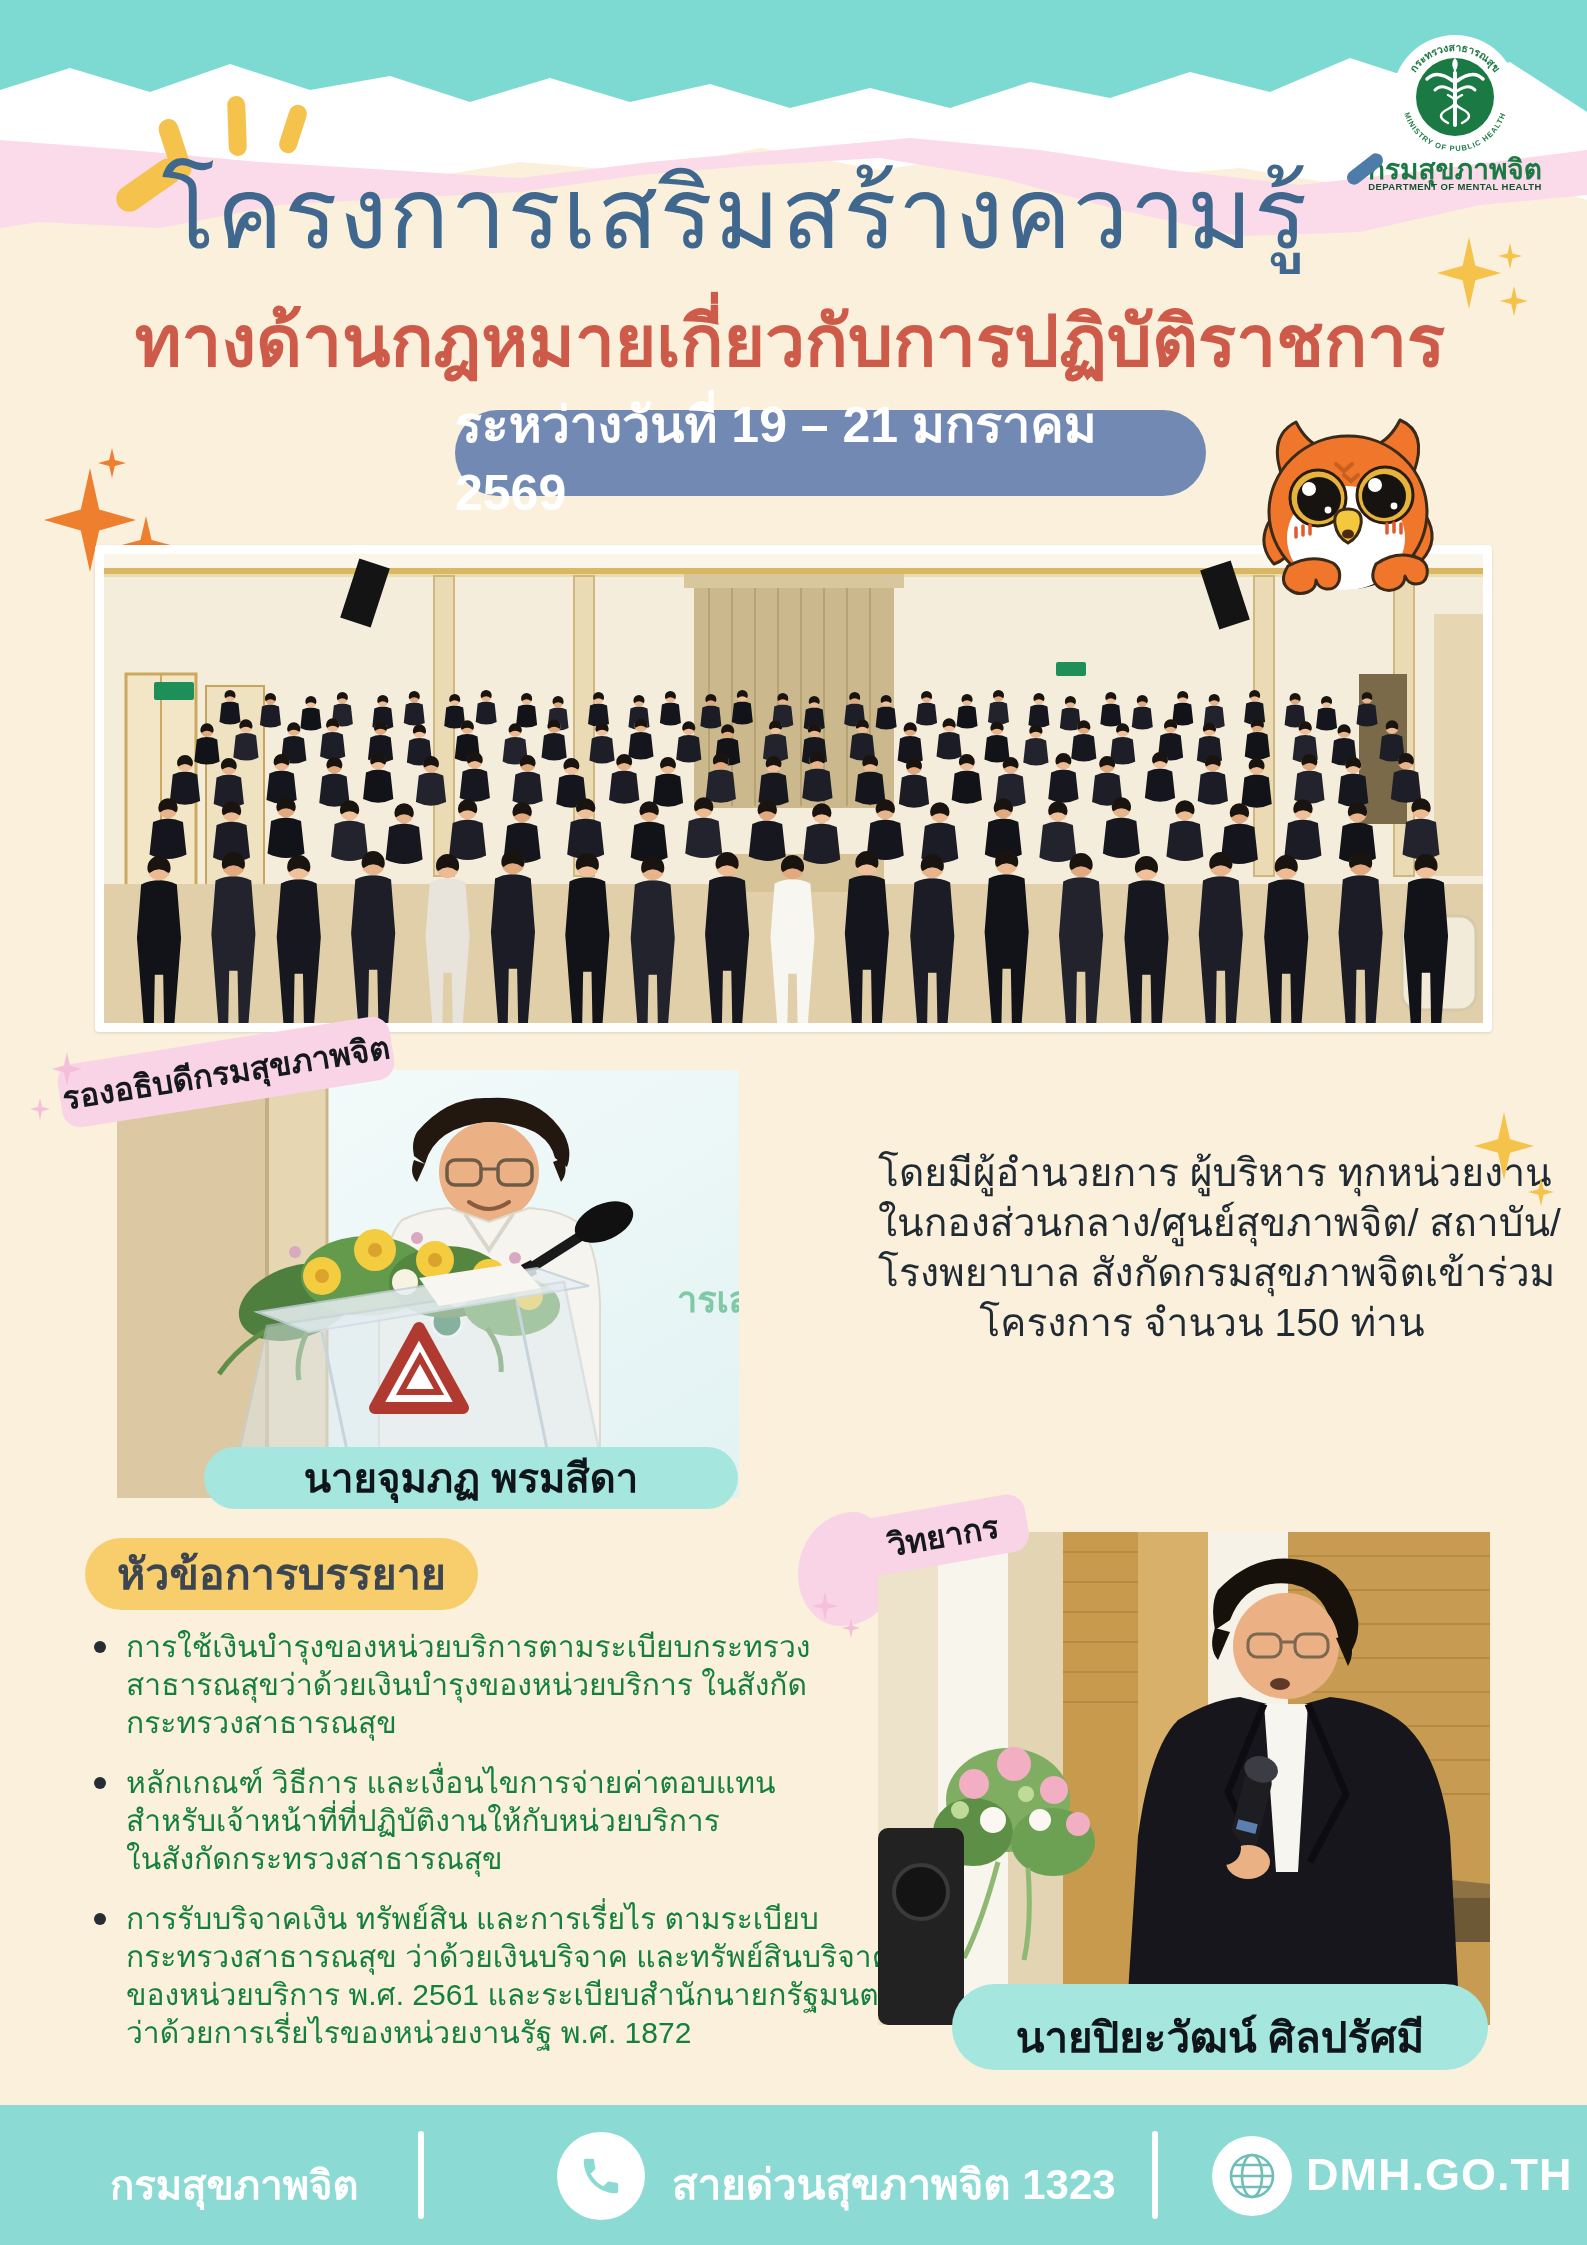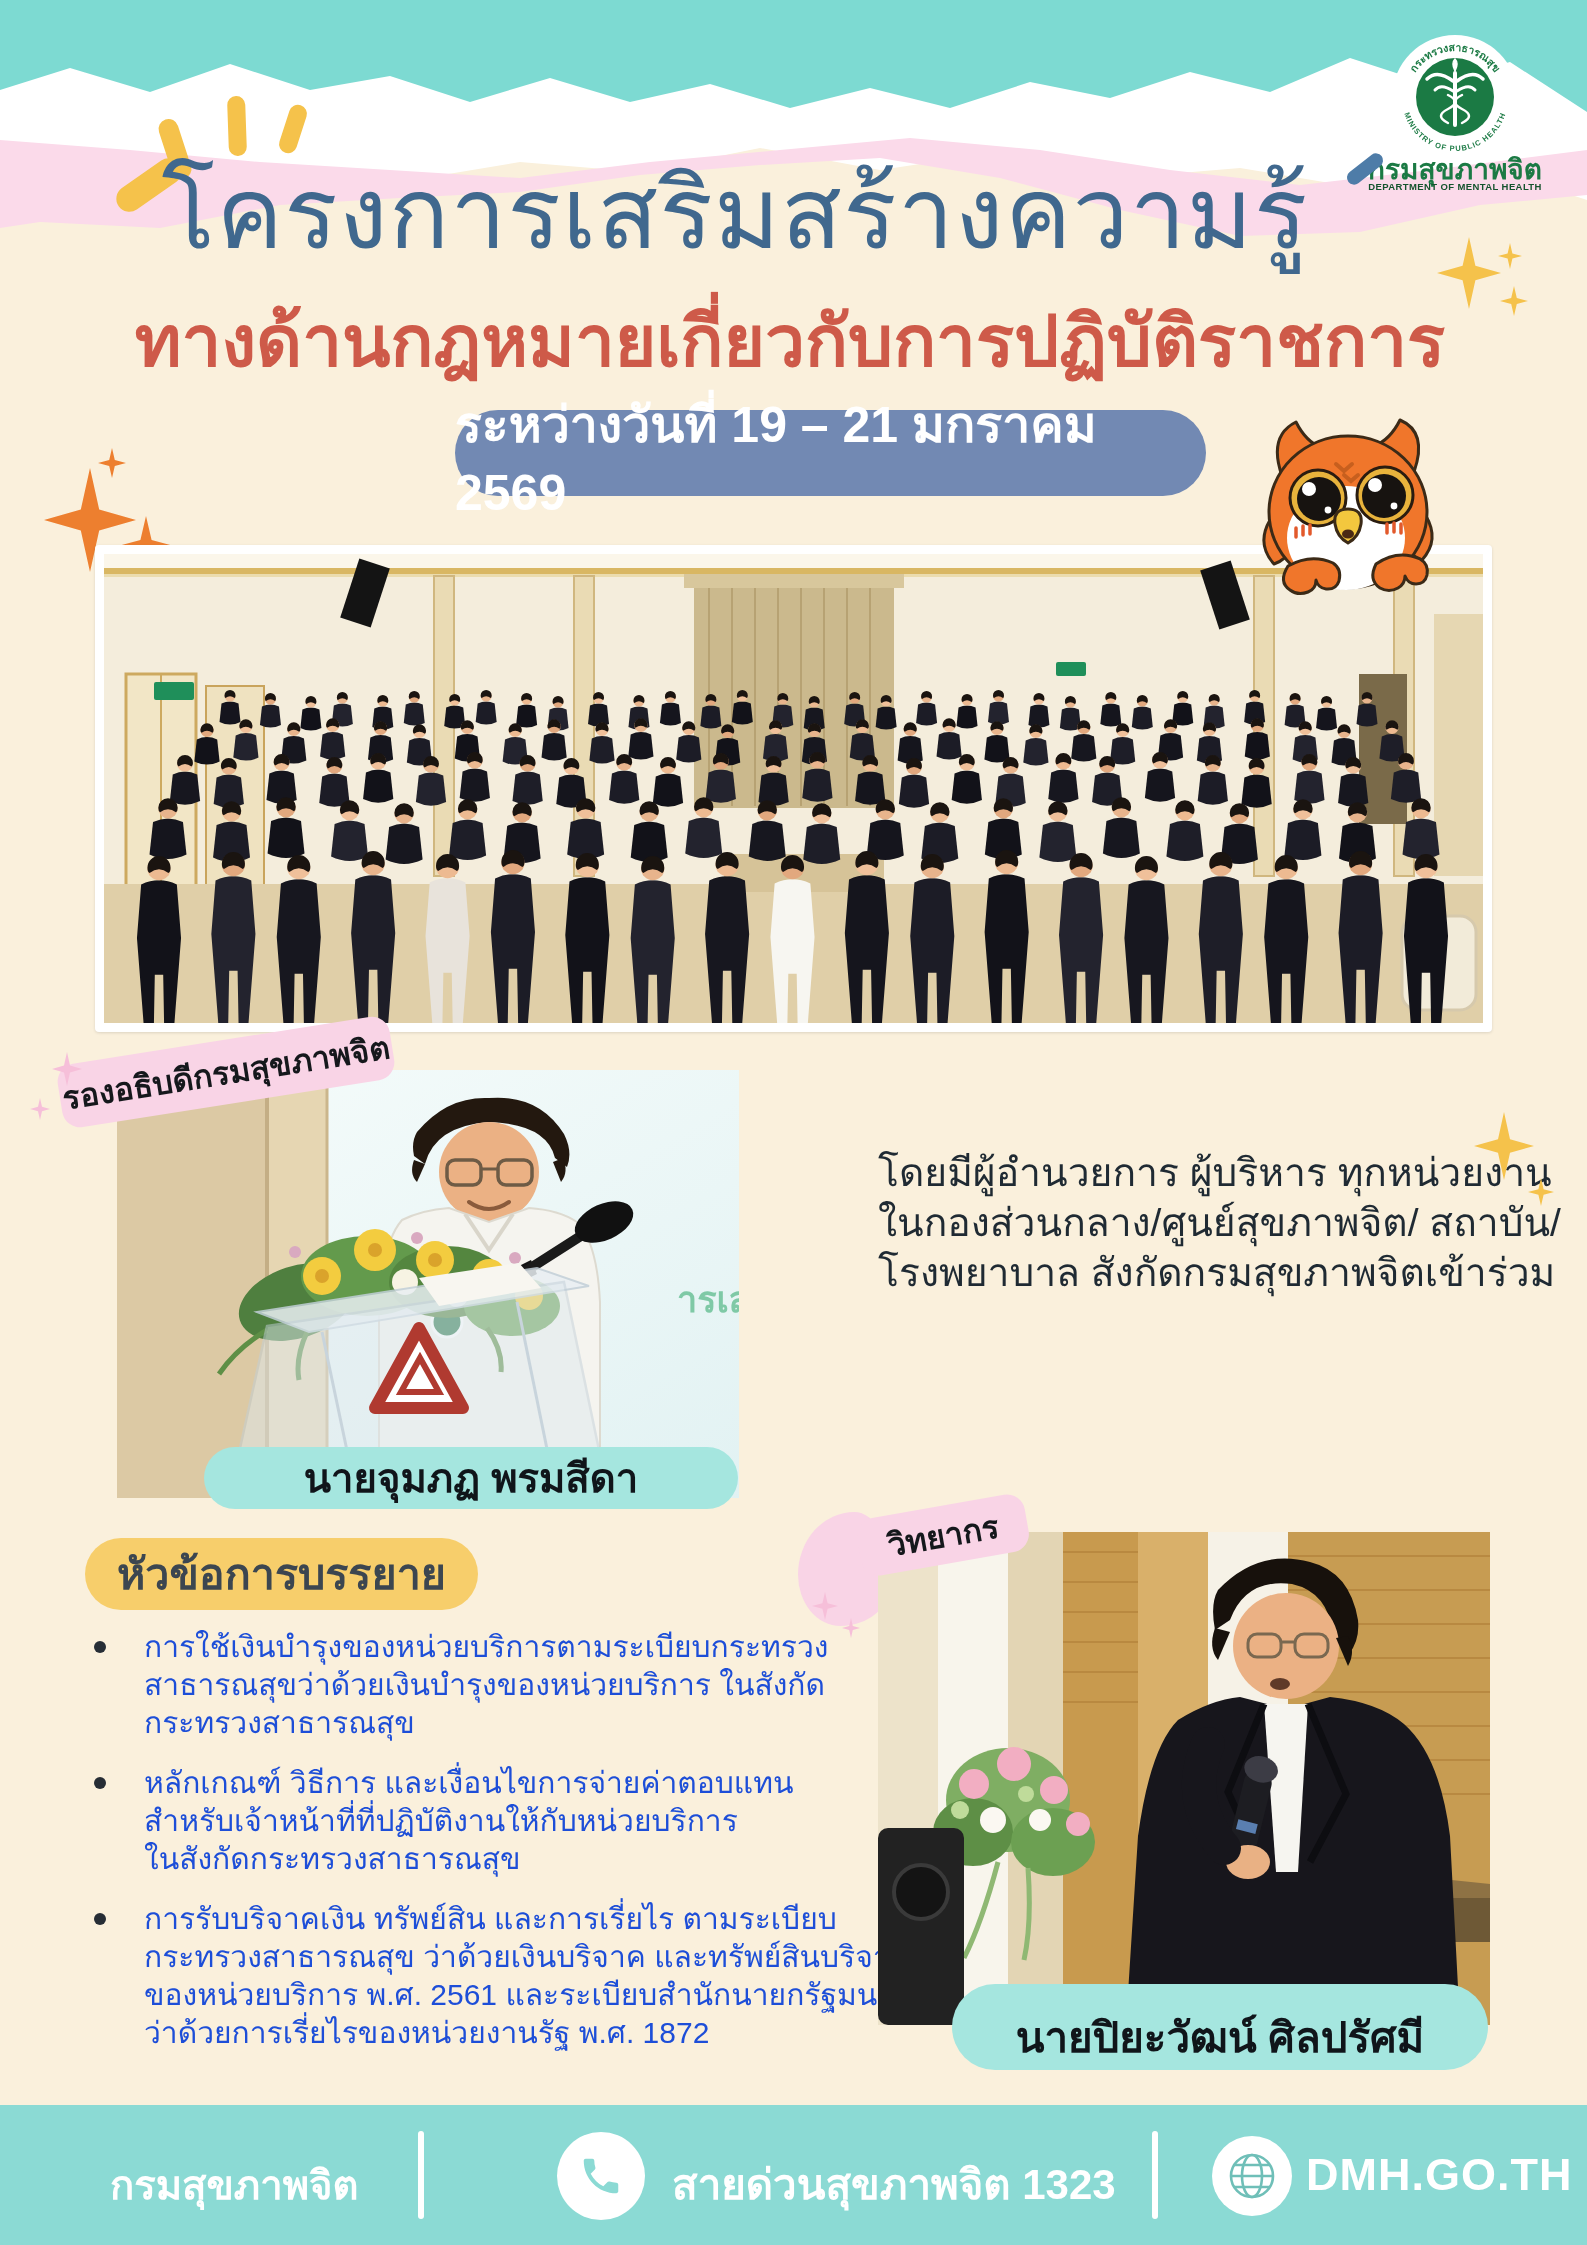--- a/index.html
+++ b/index.html
@@ -36,21 +36,21 @@
   
   .para{left:878px;top:1148px;width:648px;text-align:center;color:#1F2A33;font-weight:500;}
   .para div{height:50px;line-height:50px;font-size:39px;white-space:nowrap;}
   
   .heading-pill{left:85px;top:1538px;width:393px;height:72px;background:#F7CE6B;border-radius:36px;
                 display:flex;align-items:center;justify-content:center;font-size:43px;font-weight:bold;color:#3C4650;}
   #topics-list{position:absolute;left:92px;top:1628px;width:790px;margin:0;padding:0;list-style:none;}
   .bullet{position:relative;padding-left:34px;margin:0 0 22px 0;}
   .bullet::before{content:"";position:absolute;left:2px;top:13px;width:12px;height:12px;border-radius:50%;
                   background:#262D35;}
-  .bline{height:38px;line-height:38px;font-size:30px;color:#1d4ed8;white-space:nowrap;margin-left:18px;}
+  .bline{height:38px;line-height:38px;font-size:30px;color:#15803d;white-space:nowrap;}
   .blob{position:absolute;background:#F9D4E6;}
   
   .footer{left:0;top:2105px;width:1587px;height:140px;background:#8BDAD4;}
   .footer-text{position:absolute;color:#fff;font-weight:bold;white-space:nowrap;}
   .vdiv{position:absolute;width:6px;height:88px;background:#fff;border-radius:3px;top:26px;}
   .icon-circle{position:absolute;background:#fff;border-radius:50%;display:flex;align-items:center;justify-content:center;}
 </style>
 </head>
 <body>
 
@@ -896,20 +896,21 @@
   <span>รองอธิบดีกรมสุขภาพจิต</span>
 </div>
 <div class="name-pill" style="left:204px;top:1447px;width:534px;height:62px;border-radius:31px;font-size:40px;">
   <span>นายจุมภฏ พรมสีดา</span>
 </div>
 
 <div class="abs para">
   <div>โดยมีผู้อำนวยการ ผู้บริหาร ทุกหน่วยงาน</div>
   <div>ในกองส่วนกลาง/ศูนย์สุขภาพจิต/ สถาบัน/</div>
   <div>โรงพยาบาล สังกัดกรมสุขภาพจิตเข้าร่วม</div>
+  <div>โครงการ จำนวน 150 ท่าน</div>
 </div>
 <div class="star" style="left:1474px;top:1112px;width:60px;height:68px;background:#F5C24B;"></div>
 <div class="star" style="left:1528px;top:1178px;width:26px;height:28px;background:#F5C24B;"></div>
 
 <div class="abs heading-pill">
   <span>หัวข้อการบรรยาย</span>
 </div>
 <ul id="topics-list">
     <li class="bullet">
       <div class="bline">การใช้เงินบำรุงของหน่วยบริการตามระเบียบกระทรวง</div>

